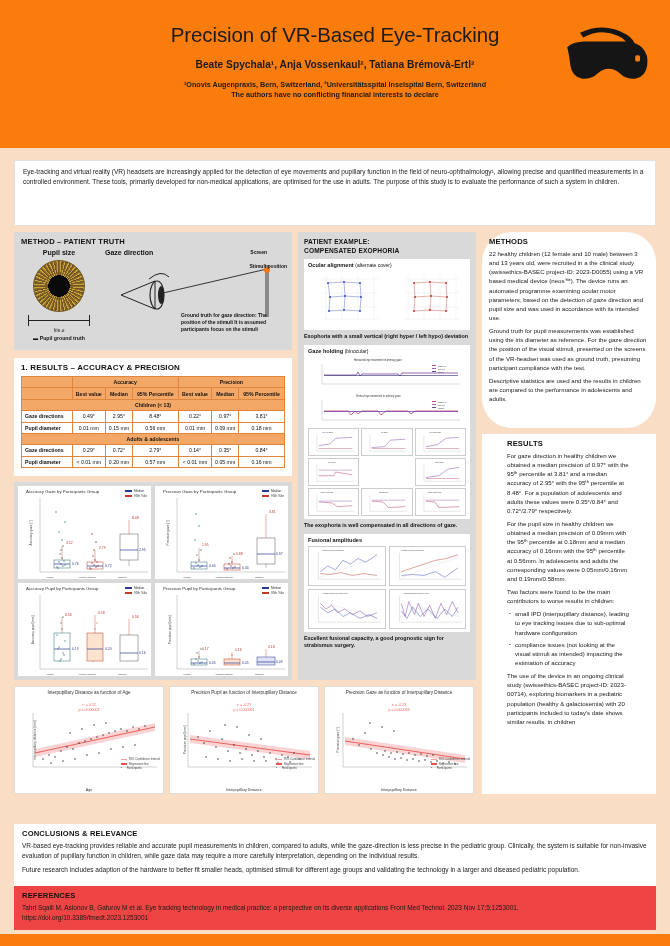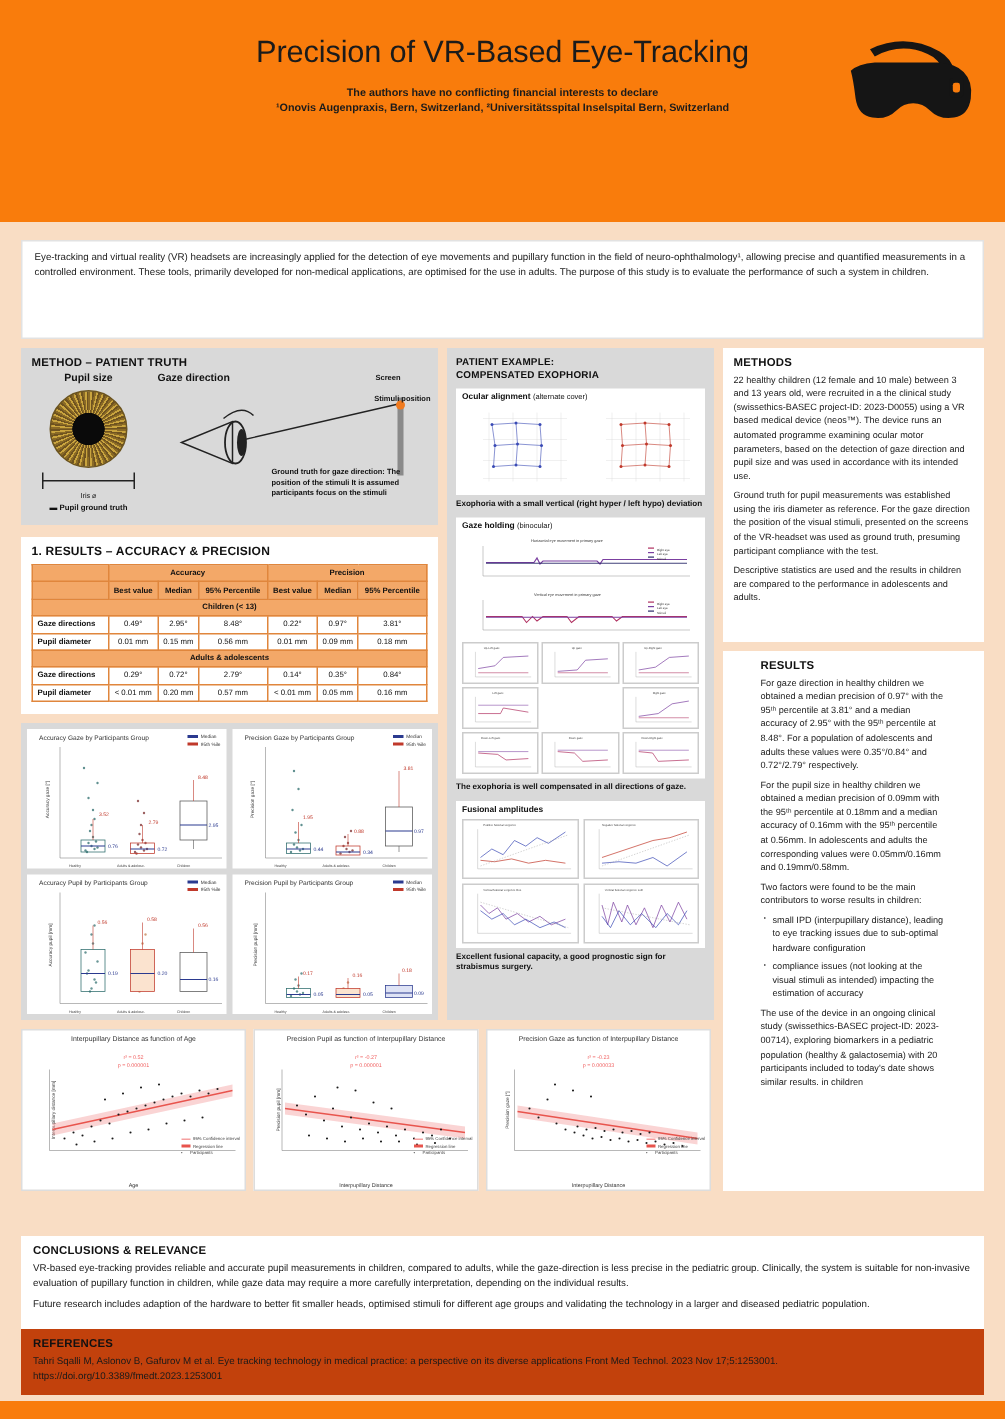--- a/index.html
+++ b/index.html
@@ -181,20 +181,21 @@
 
   .fus-grid { display:grid; grid-template-columns:1fr 1fr; gap:3px; margin-top:3px;}
   .fus { height:40px; background:#fff; position:relative; border:0.3px solid #ccc;}
 
   
   #methodsBox {
     position: absolute; left: 482px; top: 232px;
     width: 174px; height: 196px;
     background: #ffffff;
     padding: 5px 7px;
+    border-radius: 30px;
   }
   #methodsBox .sec-head { margin-bottom: 3px; }
   #methodsBox .body-txt { font-size: 6.1px; line-height: 1.5; }
 
   #resultsBox {
     position: absolute; left: 482px; top: 434px;
     width: 174px; height: 360px;
     background: #ffffff;
     padding: 5px 25px;
   }
@@ -213,41 +214,42 @@
   #conclusions {
     position: absolute; left: 14px; top: 824px;
     width: 642px; height: 72px;
     background: #ffffff;
     padding: 5px 8px;
   }
   #conclusions .sec-head { margin-bottom: 3px; }
   #references {
     position: absolute; left: 14px; top: 886px;
     width: 642px; height: 44px;
-    background: #c2410c;
+    background: #ef4444;
     padding: 5px 8px;
   }
   #references .sec-head { margin-bottom: 3px; }
   #footerbar {
     position: absolute; left: 0; bottom: 0; width: 670px; height: 12px;
     background: #f97c0c;
   }
 </style>
 </head>
 <body>
 
 <div id="poster">
 
   <div class="header">
     <div class="title">
       <div>Precision of VR-Based Eye-Tracking</div>
     </div>
+    <div class="authors">Beate Spychala¹, Anja Vossenkaul², Tatiana Brémovà-Ertl²</div>
     <div class="affil">
+      <div>¹Onovis Augenpraxis, Bern, Switzerland, ²Universitätsspital Inselspital Bern, Switzerland</div>
       <div>The authors have no conflicting financial interests to declare</div>
-      <div>¹Onovis Augenpraxis, Bern, Switzerland, ²Universitätsspital Inselspital Bern, Switzerland</div>
     </div>
     <svg class="vr-goggles" viewBox="0 0 120 90">
       <path d="M30 16 q30 -14 58 2 q10 6 12 16 l-8 2 q-4 -12 -14 -16 q-22 -10 -44 2 z" fill="#151515"></path>
       <path d="M14 34 q6 -6 20 -7 h52 q16 1 22 8 q8 8 6 22 q-2 14 -14 16 q-12 2 -20 -6 q-6 -6 -14 -6 q-8 0 -14 6 q-8 8 -20 6 q-12 -2 -14 -16 q-2 -16 -4 -23 z" fill="#151515"></path>
       <ellipse cx="36" cy="52" rx="13" ry="9" fill="#f97c0c" opacity="0.0"></ellipse>
       <rect x="96" y="40" width="12" height="16" rx="3" fill="#151515"></rect>
       <rect x="99" y="44" width="6" height="8" rx="2" fill="#f97c0c"></rect>
     </svg>
   </div>
 

